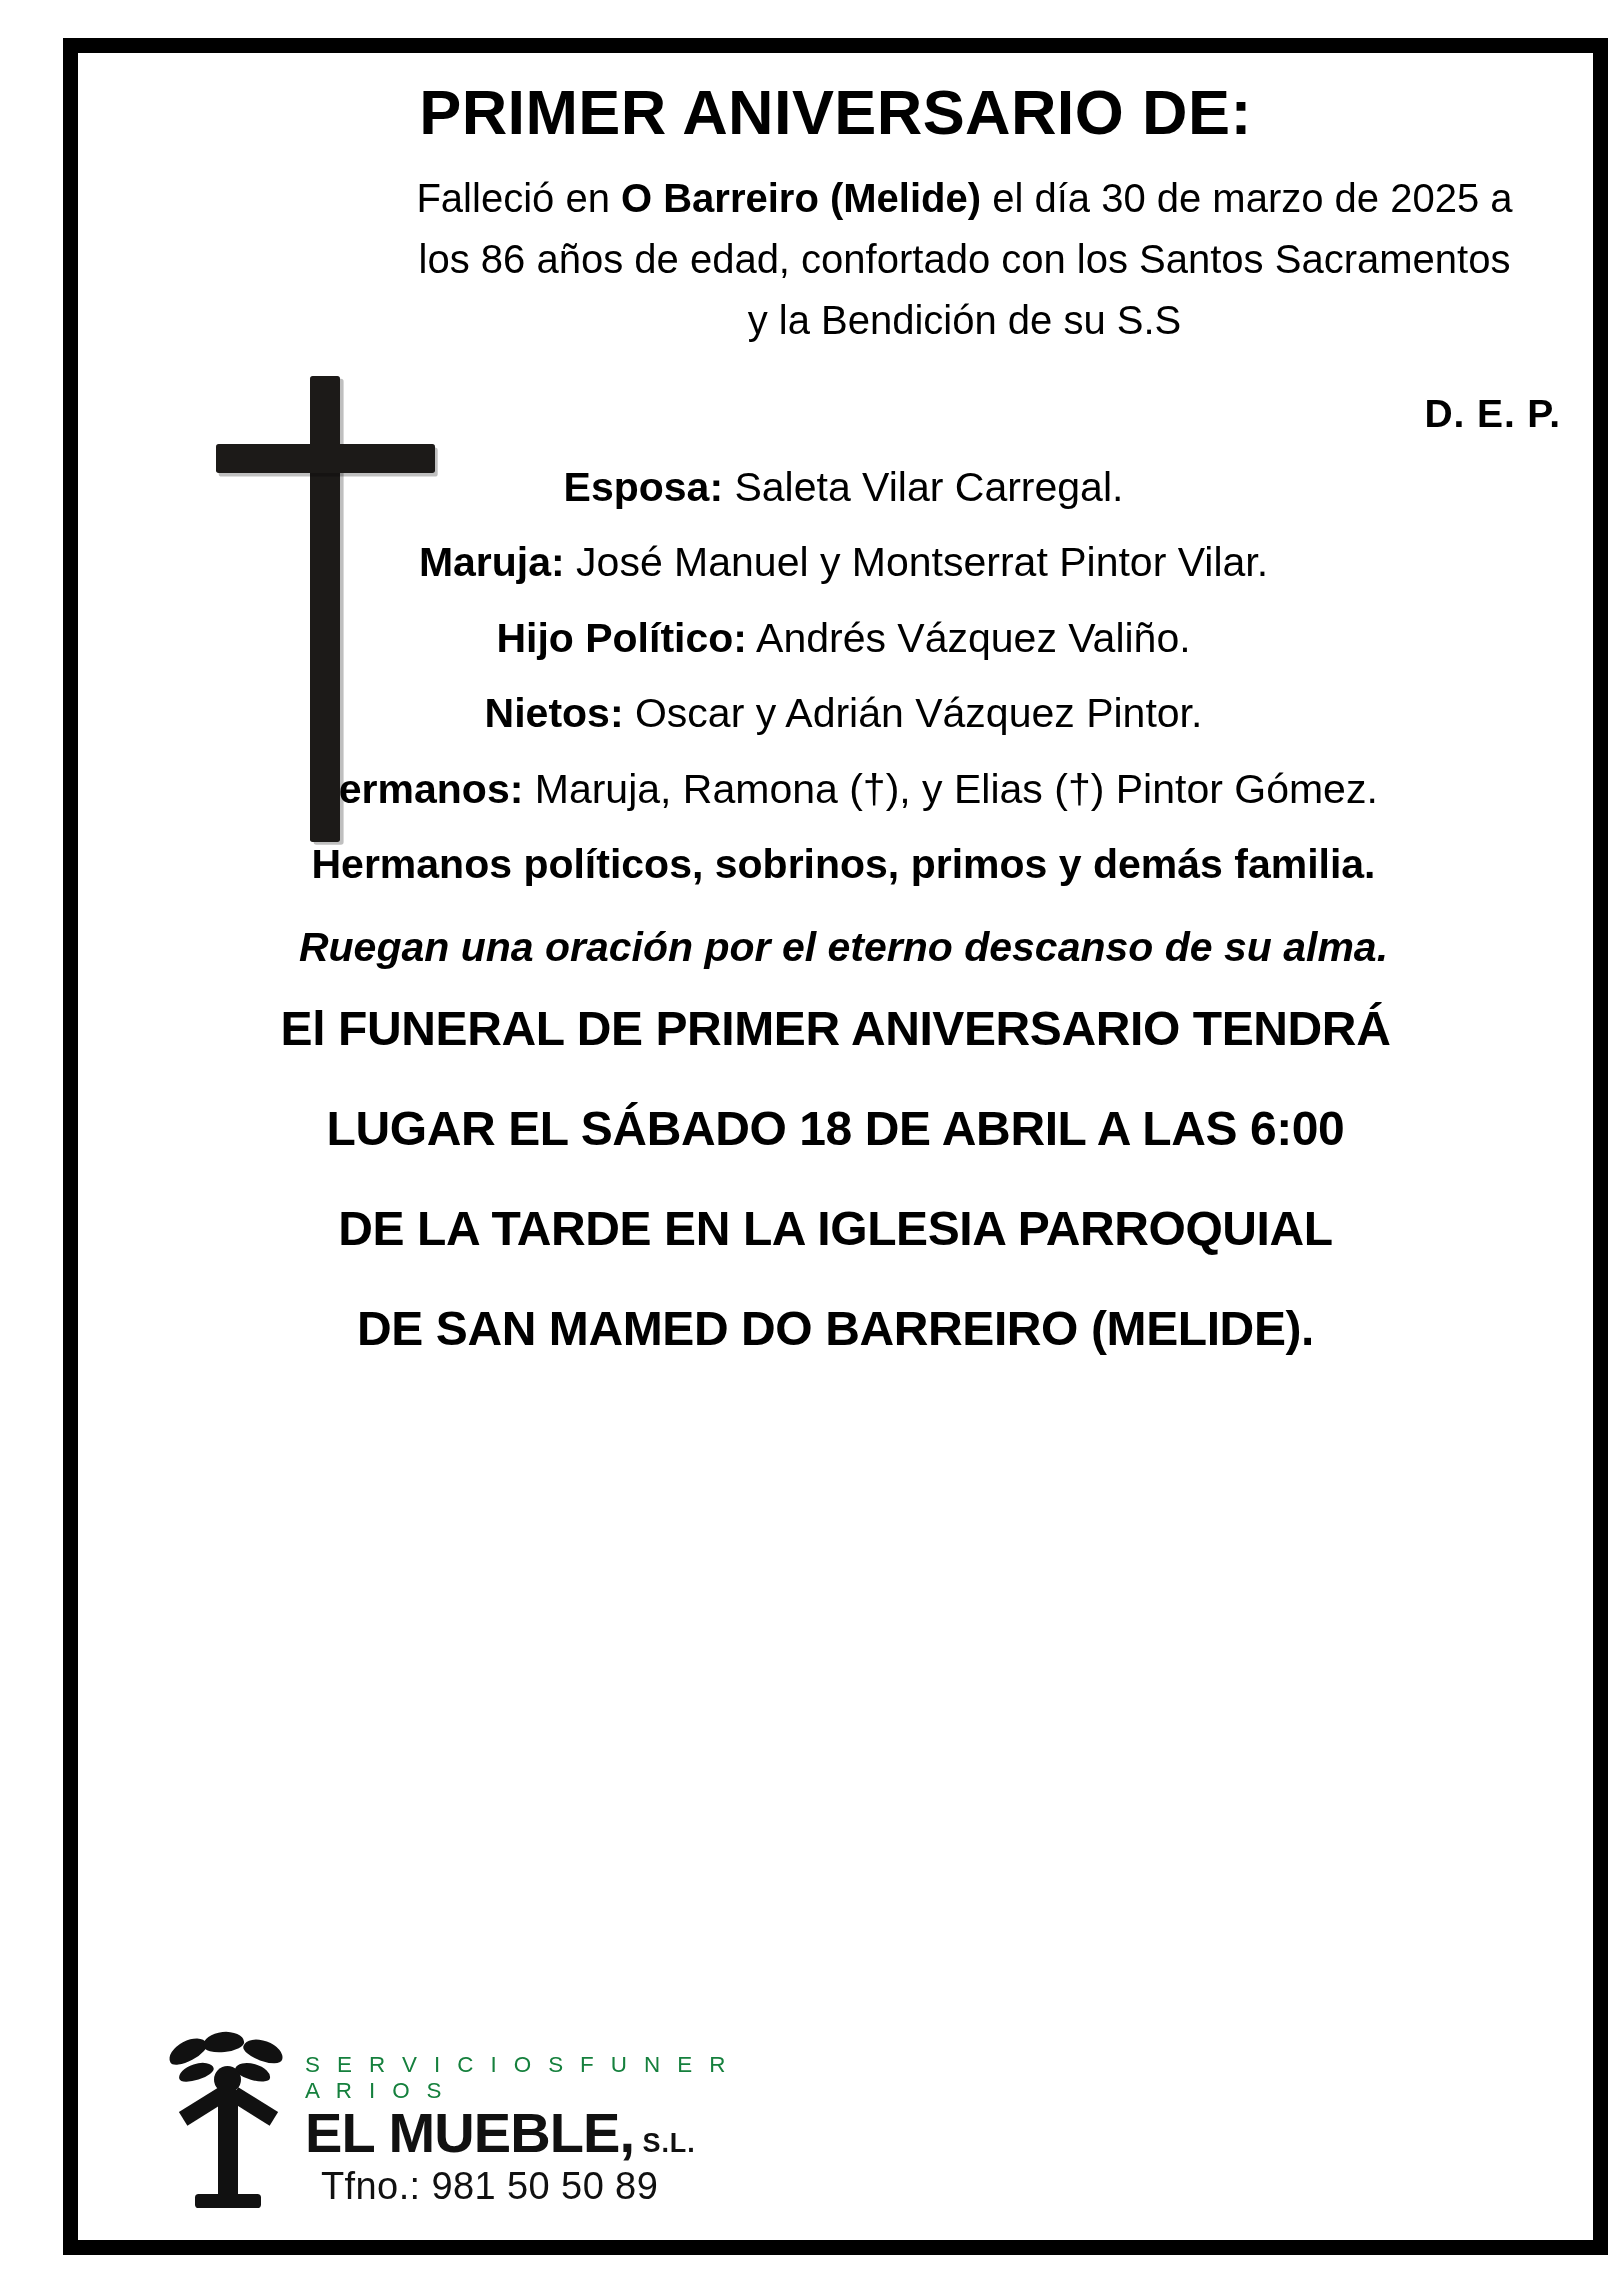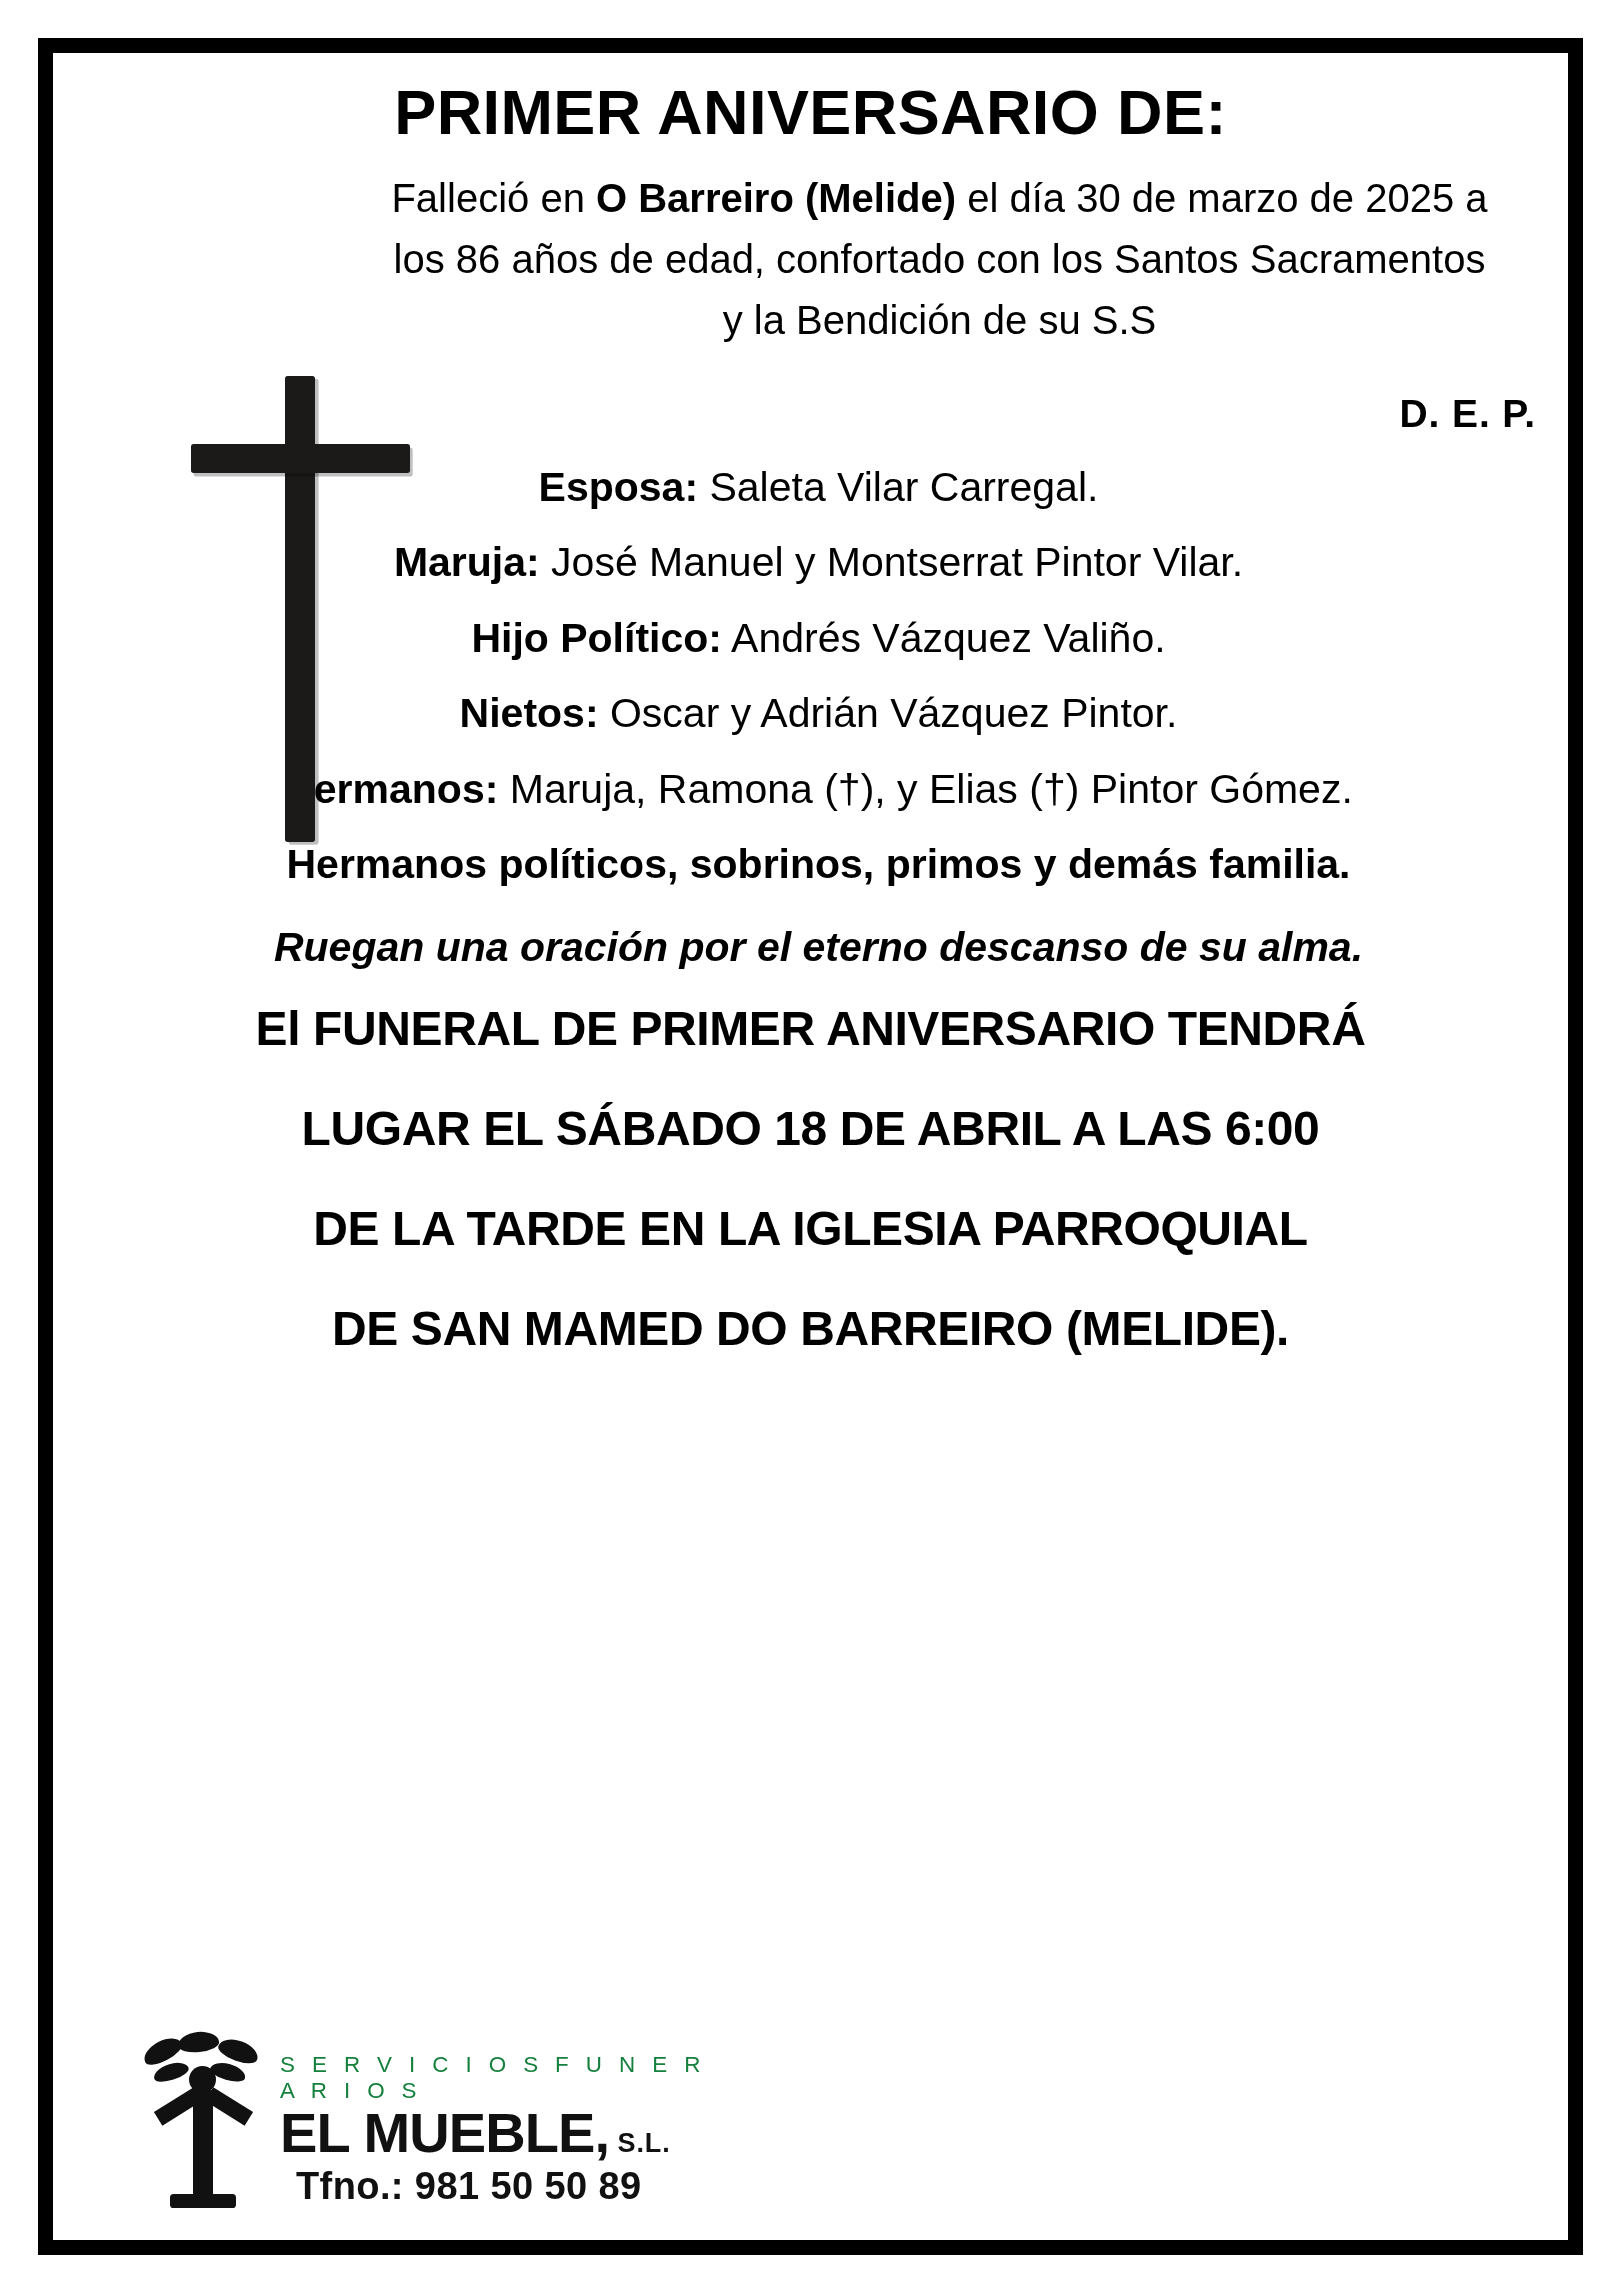--- a/index.html
+++ b/index.html
@@ -23,20 +23,21 @@
     padding: 38px;
   }
   .poster-border {
     position: relative;
     box-sizing: border-box;
     width: 100%;
     height: 100%;
     border: 15px solid #000000;
     background: #ffffff;
     padding: 19.7px 32px 0 32px;
+    margin-left: 25px;
   }
   .inner {
     position: relative;
     width: 100%;
     height: 100%;
     box-sizing: border-box;
   }
   .headline {
     text-align: center;
     font-weight: bold;
@@ -222,21 +223,21 @@
   }
   .logo-main .sl {
     font-size: 27px;
     letter-spacing: 0.9px;
   }
   .logo-phone {
     position: absolute;
     left: 195px;
     top: 136px;
     font-size: 38px;
-    font-weight: bold;
+    font-weight: normal;
     color: #111;
     letter-spacing: 0.4px;
   }
 </style>
 </head>
 <body>
 
 <div class="poster">
   <div class="poster-border">
     <div class="inner">

